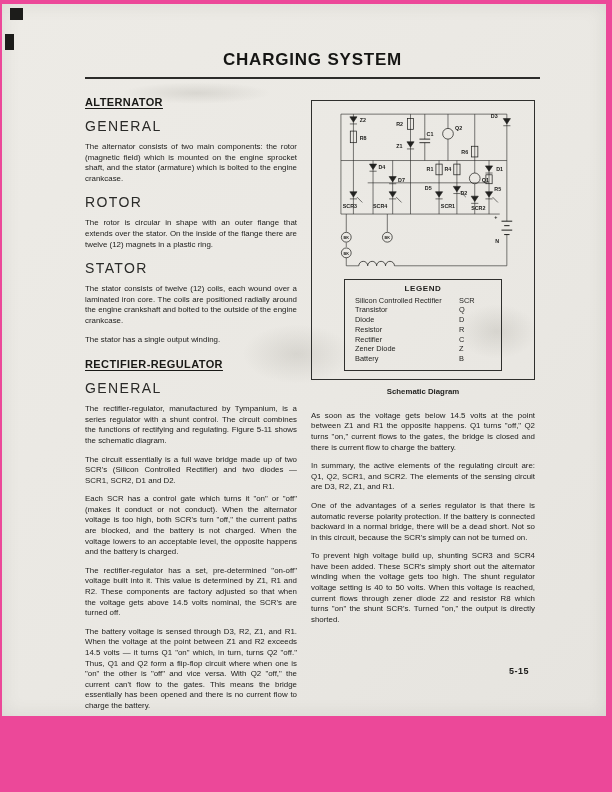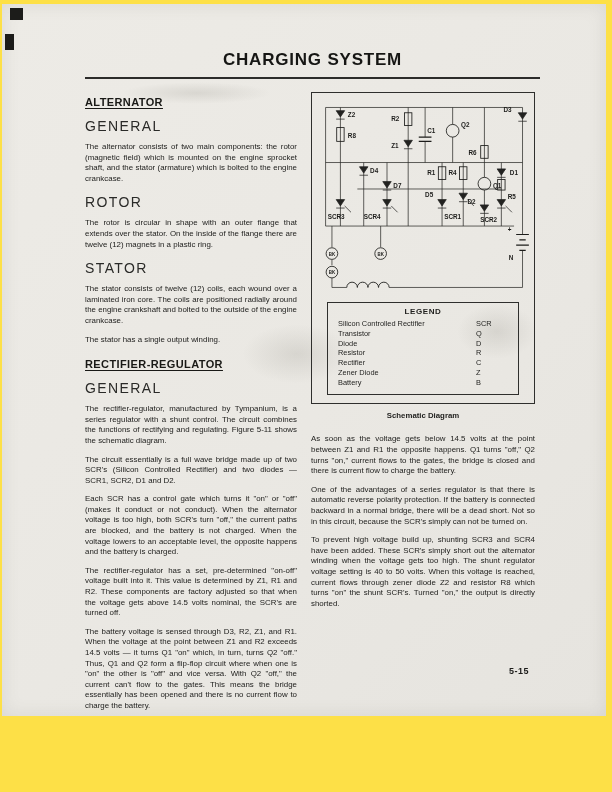--- a/index.html
+++ b/index.html
@@ -1,18 +1,18 @@
 <!DOCTYPE html>
 <html><head>
 <meta charset="utf-8">
 <style>
   html,body{margin:0;padding:0;background:#ffffff;}
   .page{
     position:relative;width:612px;height:792px;overflow:hidden;
-    font-family:"Liberation Sans",sans-serif;color:#1e1e1c;background:#fde047;
+    font-family:"Liberation Sans",sans-serif;color:#1e1e1c;background:#ec4899;
   }
   .scan{
     position:absolute;left:2px;top:4px;width:604px;height:712px;
     background:linear-gradient(135deg,#edebe6 0%,#eae8e3 55%,#e6e4df 100%);
     box-shadow:inset 0 0 18px rgba(90,88,80,.12);
   }
   .mark{position:absolute;background:#1c1c1a;}
   .mark1{left:10px;top:8px;width:13px;height:12px;}
   .mark2{left:5px;top:34px;width:9px;height:16px;}
   .smudge{position:absolute;pointer-events:none;
@@ -32,21 +32,21 @@
 
   .sec-head{margin:4px 0 9px;font-size:11px;font-weight:bold;letter-spacing:.4px;
     text-decoration:underline;text-underline-offset:2px;color:#19
     1916;color:#191916;}
   .sec-head.second{margin-top:13px;}
   .sub-head{margin:10px 0 5px;font-size:14px;font-weight:normal;
     letter-spacing:1.4px;color:#2a2a28;}
   .col-left p,.col-right p{margin:8px 0 7px;font-size:7.9px;line-height:1.34;
     text-align:justify;color:#222220;}
 
-  .fig-frame{border:1.5px solid #2f2f2d;padding:6px 3px 2px;margin-top:0;}
+  .fig-frame{border:1.5px solid #2f2f2d;padding:6px 20px 2px;margin-top:8px;}
   svg.schematic{display:block;width:100%;height:auto;}
   svg.schematic text{font:600 6px "Liberation Sans",sans-serif;fill:#1c1c1a;}
   svg.schematic text.bk{font-size:4.2px;text-anchor:middle;}
   .legend-box{border:1px solid #2f2f2d;margin:2px 12px 6px;padding:4px 10px 6px;}
   .legend-title{text-align:center;font-weight:bold;font-size:8px;
     letter-spacing:.6px;margin-bottom:3px;}
   .legend-row{display:grid;grid-template-columns:1fr 32px;font-size:7.4px;line-height:1.32;}
   .fig-caption{margin:7px 2px 0;text-align:center;font-weight:bold;
     font-size:7.8px;line-height:1.4;}
   .right-paras{margin-top:13px;}
@@ -221,20 +221,21 @@
             </div>
           </div>
         </div>
 
         <div class="fig-caption">
           <div>Schematic Diagram</div>
         </div>
 
         <div class="right-paras">
           <p>As soon as the voltage gets below 14.5 volts at the point between Z1 and R1 the opposite happens. Q1 turns "off," Q2 turns "on," current flows to the gates, the bridge is closed and there is current flow to charge the battery.</p>
+          <p>In summary, the active elements of the regulating circuit are: Q1, Q2, SCR1, and SCR2. The elements of the sensing circuit are D3, R2, Z1, and R1.</p>
           <p>One of the advantages of a series regulator is that there is automatic reverse polarity protection. If the battery is connected backward in a normal bridge, there will be a dead short. Not so in this circuit, because the SCR's simply can not be turned on.</p>
           <p>To prevent high voltage build up, shunting SCR3 and SCR4 have been added. These SCR's simply short out the alternator winding when the voltage gets too high. The shunt regulator voltage setting is 40 to 50 volts. When this voltage is reached, current flows through zener diode Z2 and resistor R8 which turns "on" the shunt SCR's. Turned "on," the output is directly shorted.</p>
         </div>
       </div>
     </div>
   </div>
 
   <div class="page-num">5-15</div>
 </div>
 

